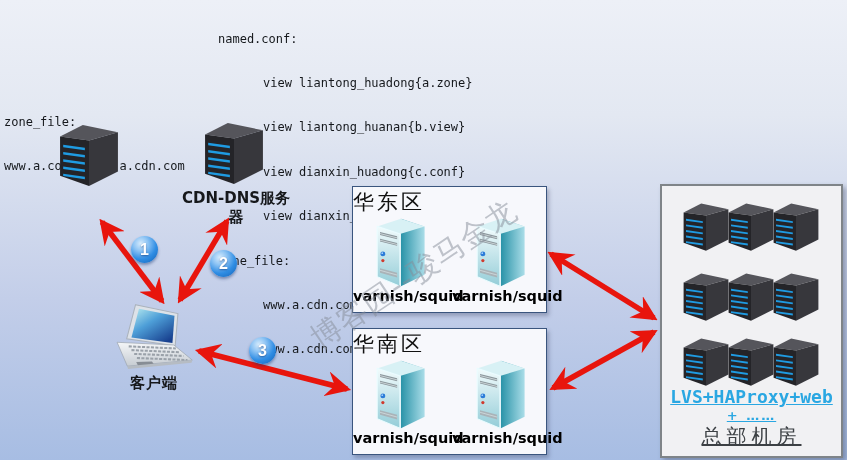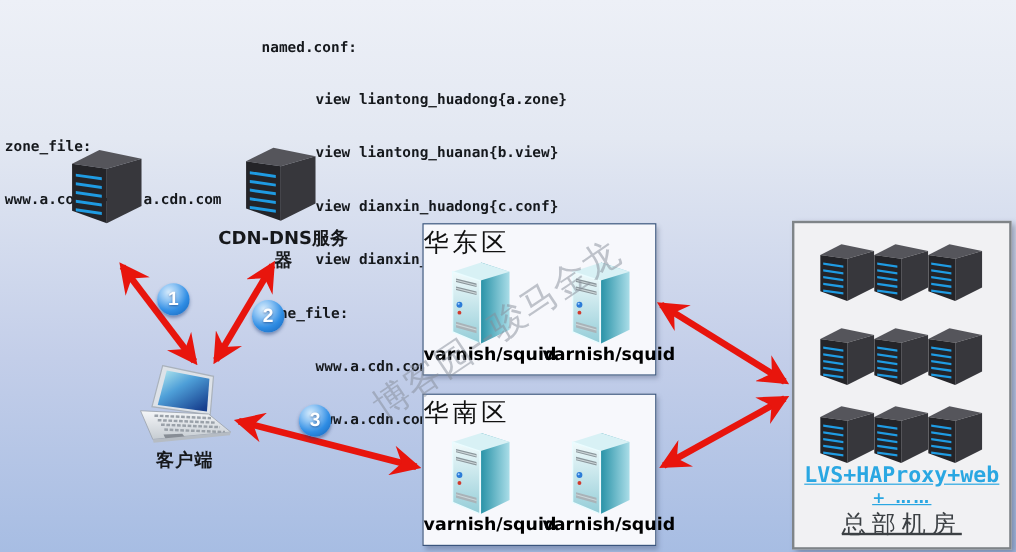--- a/index.html
+++ b/index.html
@@ -2,21 +2,21 @@
 <html><head>
 <meta charset="utf-8">
 <style>
   html,body{margin:0;padding:0;}
   .canvas{
     position:relative;width:847px;height:460px;overflow:hidden;
     background:linear-gradient(180deg,#edf0f7 0%,#e3e8f2 25%,#c3cee9 65%,#a7bde3 100%);
     font-family:"DejaVu Sans",sans-serif;
   }
   .abs{position:absolute;}
-  .code{font-family:"DejaVu Sans Mono",monospace;font-size:12px;font-weight:bold;
+  .code{font-family:"DejaVu Sans Mono",monospace;font-size:12px;font-weight:normal;
         color:#15181c;line-height:14.8px;white-space:pre;}
   .code .indent{padding-left:45px;}
   .node-label{position:absolute;font-weight:bold;font-size:15px;color:#16181b;text-align:center;}
   
   .region{position:absolute;width:195px;height:127px;background:#f7f8fc;
           border:1px solid #3a557e;box-shadow:2px 3px 4px rgba(60,70,100,.35);box-sizing:border-box;}
   .region-title{text-align:left;font-size:21px;letter-spacing:3px;color:#111;
                 margin-top:1px;font-weight:500;}
   .teal-srv{position:absolute;top:28px;width:58px;height:74px;}
   .cache-label{position:absolute;top:101px;width:96px;text-align:center;

